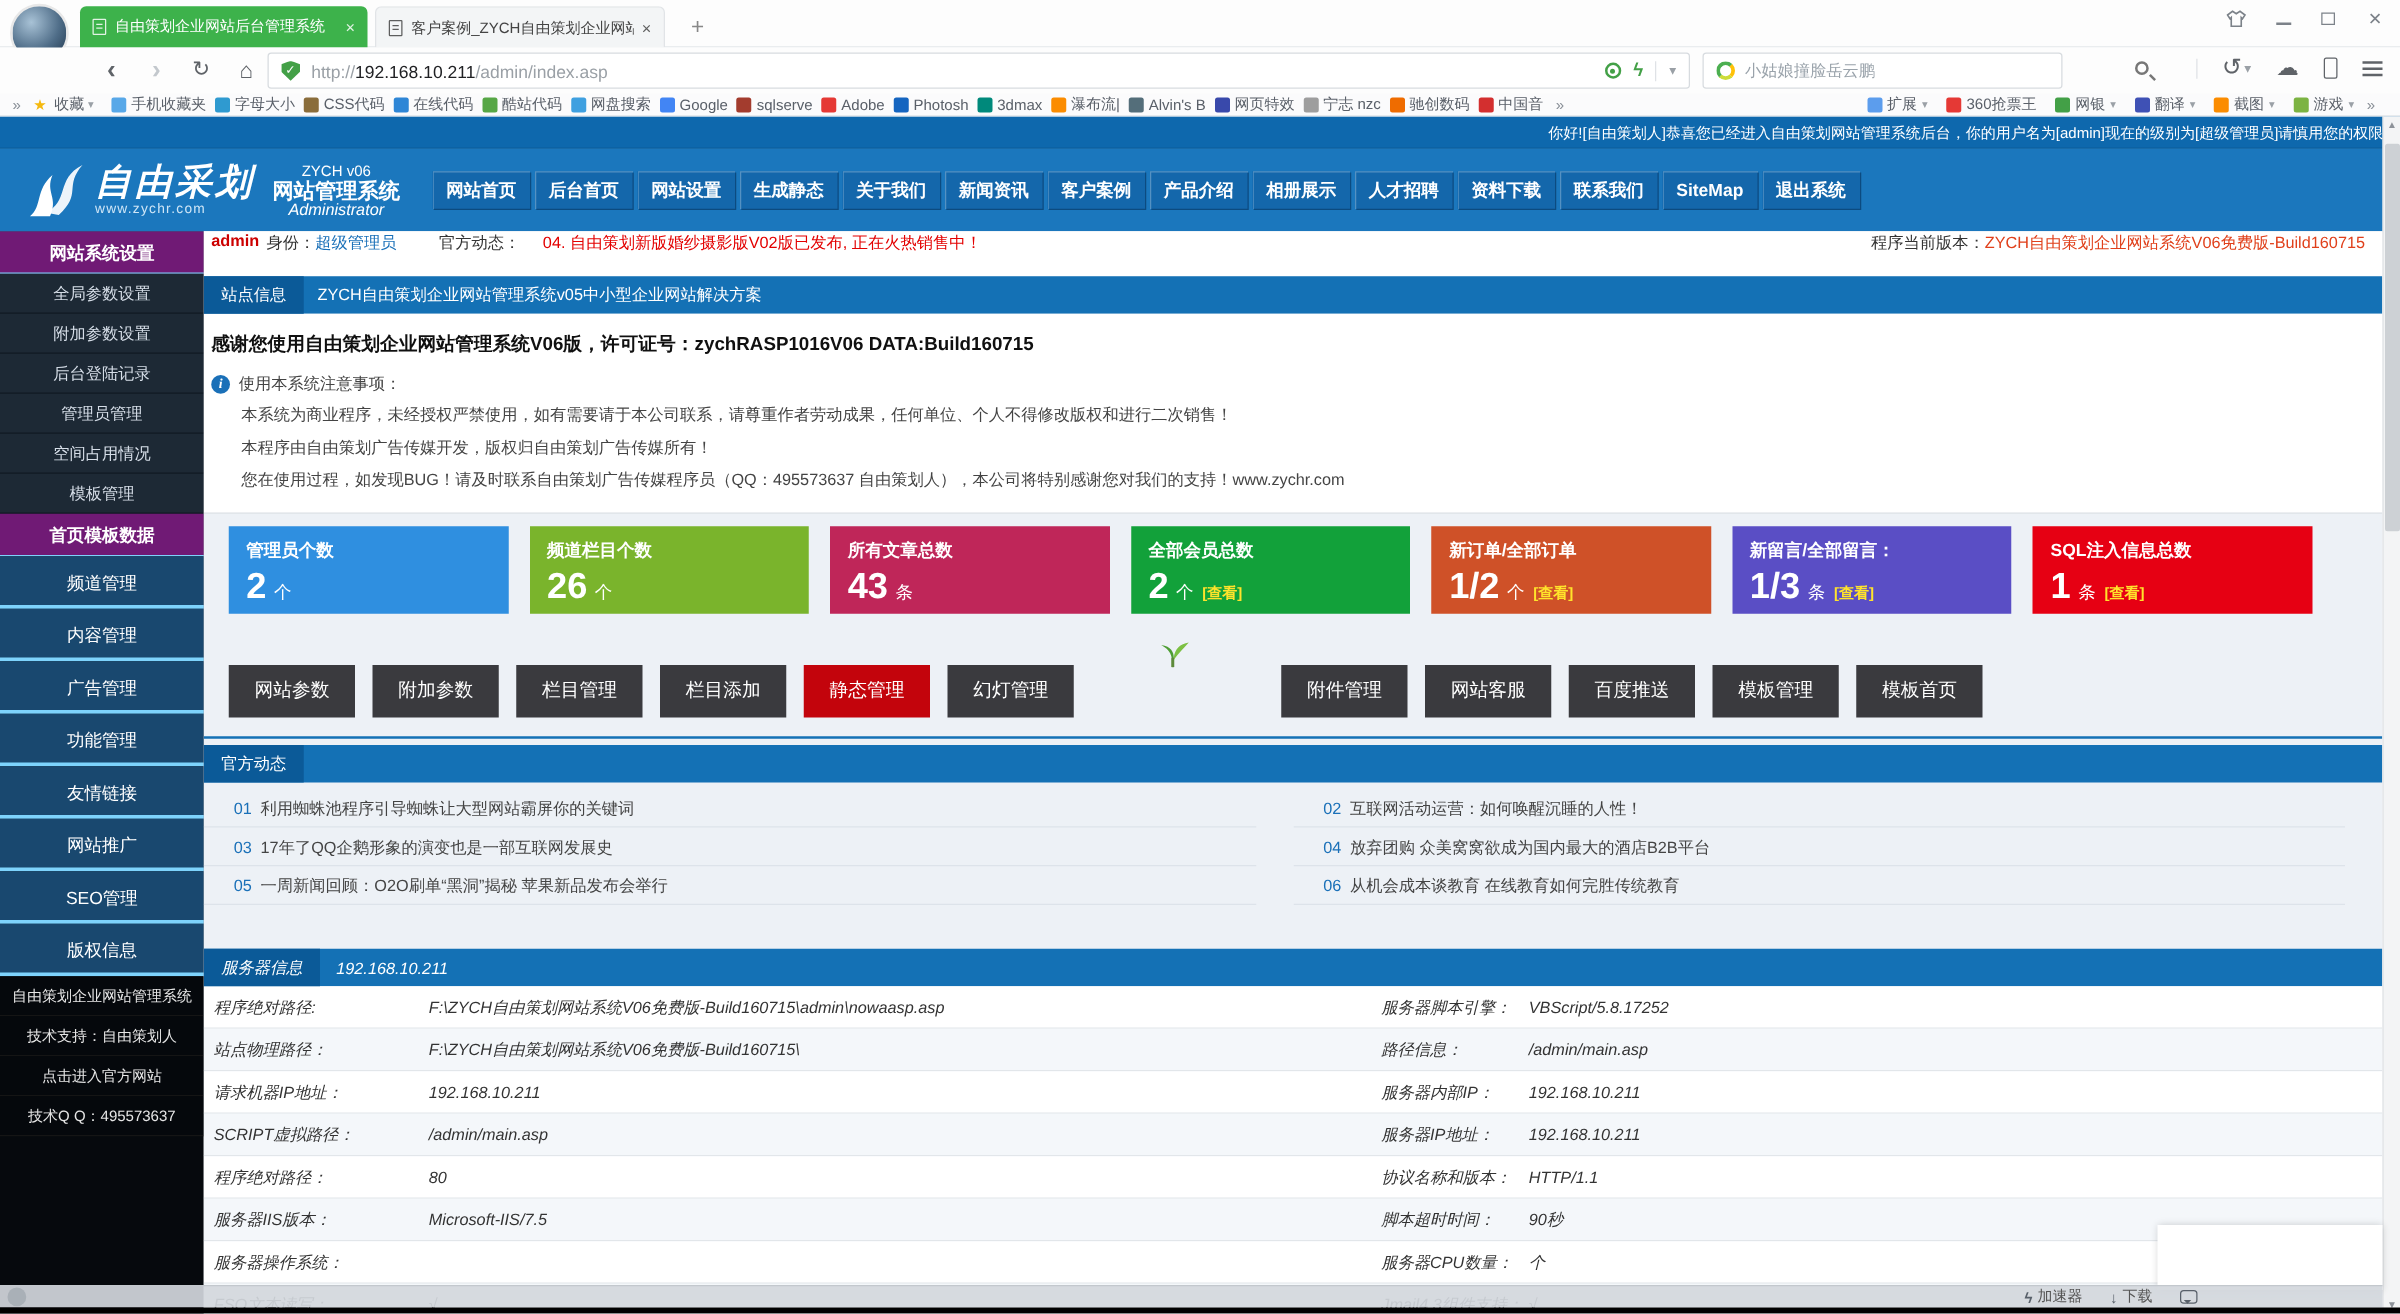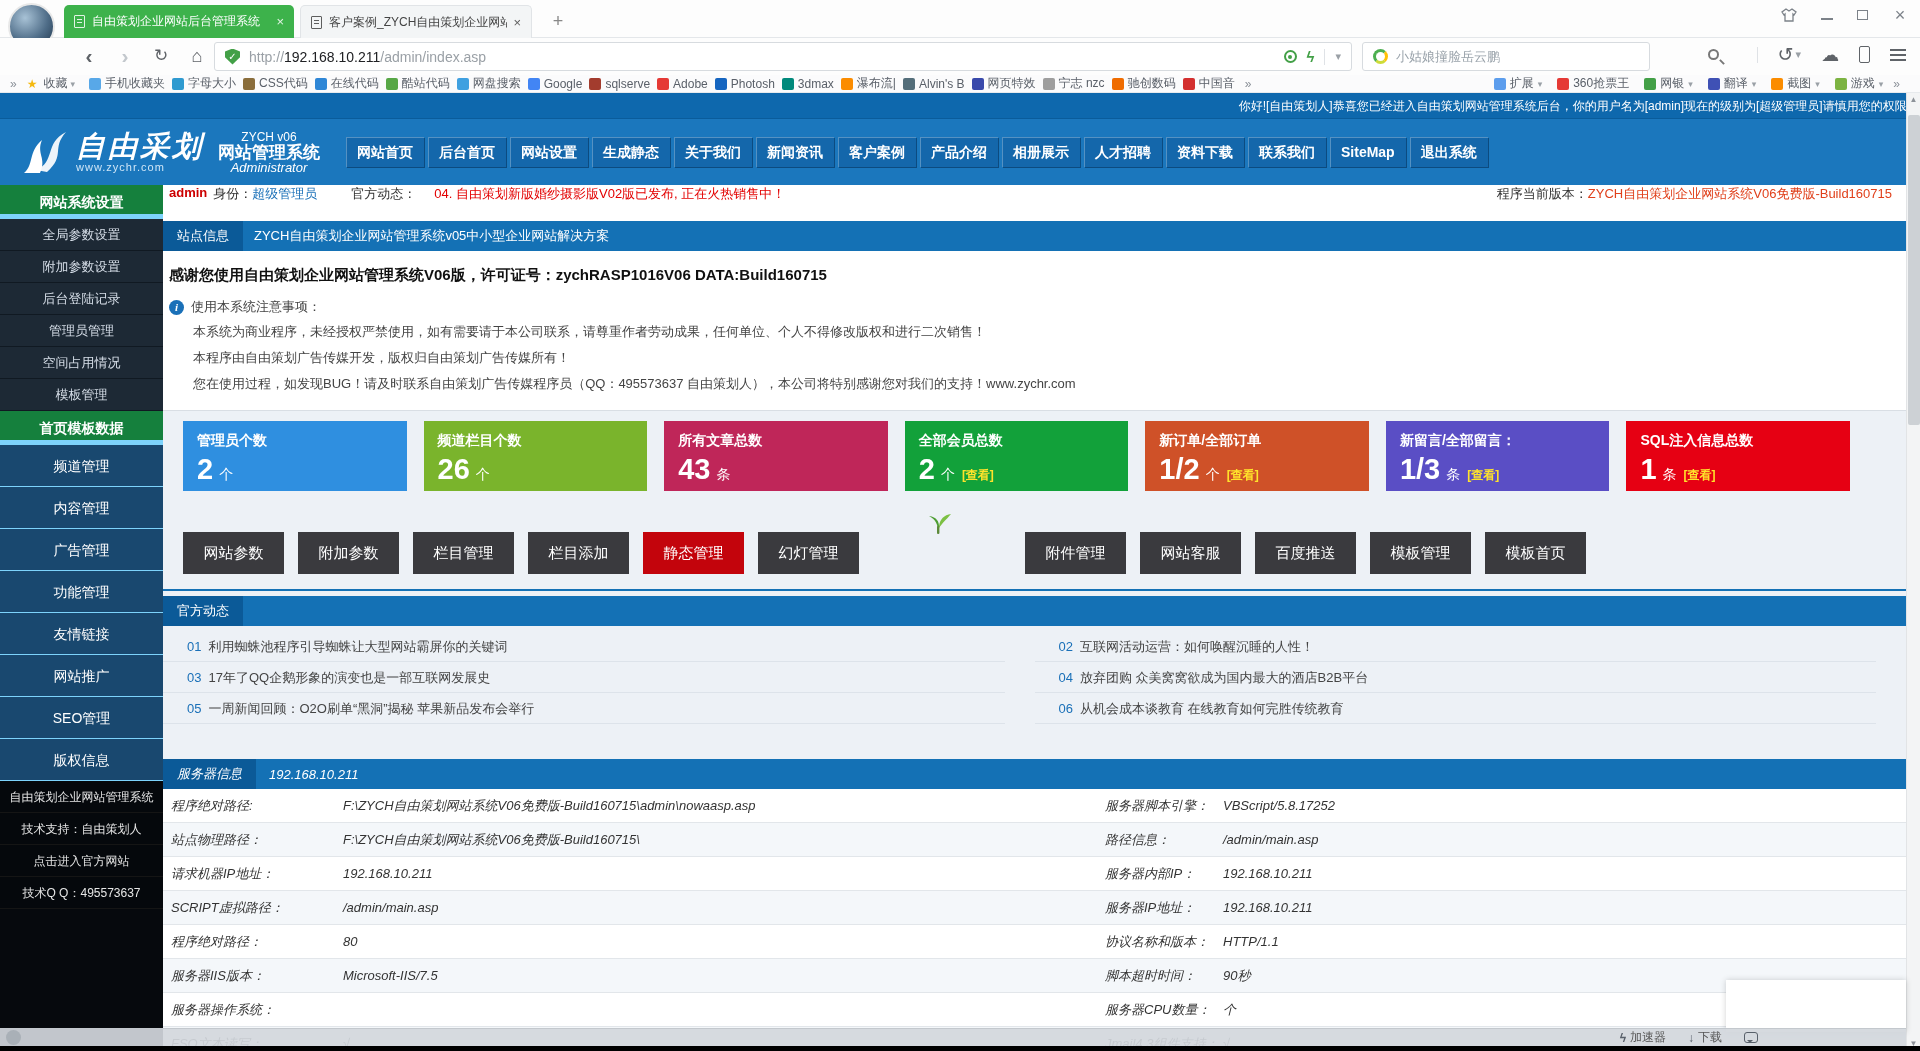--- a/index.html
+++ b/index.html
@@ -70,23 +70,23 @@
   .ver-box { color:#fff; margin-left:14px; text-align:center; line-height:15px; }
   .ver-v { font-size:12px; }
   .ver-name { font-size:17px; font-weight:bold; }
   .ver-en { font-size:13px; font-style:italic; }
   .nav { display:flex; gap:4px; margin-left:26px; }
   .nav-btn { padding:0 11px; height:30px; line-height:30px; background:#1467ab; color:#fff; font-size:14px; font-weight:bold; text-decoration:none; white-space:nowrap;
              box-shadow:inset 1px 1px 0 rgba(255,255,255,.28), 1px 1px 0 #0c4b80; cursor:pointer; }
 
   .body-row { display:flex; height:866px; }
   .sidebar { width:163px; flex-shrink:0; background:#06090d; }
-  .sb-header { height:34px; line-height:34px; background:#15803d; border-bottom:5px solid #7dd3fc; color:#fff; font-size:14px; font-weight:bold; text-align:center; }
+  .sb-header { height:34px; line-height:34px; background:#701a75; border-bottom:1px solid #7dd3fc; color:#fff; font-size:14px; font-weight:bold; text-align:center; }
   .sb-item { height:32px; line-height:32px; background:#1d2935; border-bottom:1px solid #101922; color:#d6dee8; font-size:13px; text-align:center; cursor:pointer; }
-  .sb-item.blue { height:42px; line-height:42px; background:#19486f; border-bottom:1px solid #7dd3fc; color:#fff; font-size:14px; }
+  .sb-item.blue { height:42px; line-height:42px; background:#19486f; border-bottom:3px solid #7dd3fc; color:#fff; font-size:14px; }
   .sb-info { height:32px; line-height:32px; background:#05080c; border-bottom:1px solid #151515; color:#e6e6e6; font-size:12px; text-align:center; }
 
   .main { flex:1; margin-right:14px; background:#edf1f6; position:relative; overflow:hidden; }
   .admin-bar { height:36px; background:#fff; display:flex; padding:0 14px 0 6px; color:#333; font-size:13px; white-space:nowrap; }
   .ab-user { color:#c00; font-weight:bold; margin-right:6px; }
   .ab-role { color:#1a70b8; margin-right:34px; }
   .ab-ann { color:#e30000; margin-left:18px; }
   .ab-right { margin-left:auto; }
   .ab-ver { color:#e0401b; }
 

